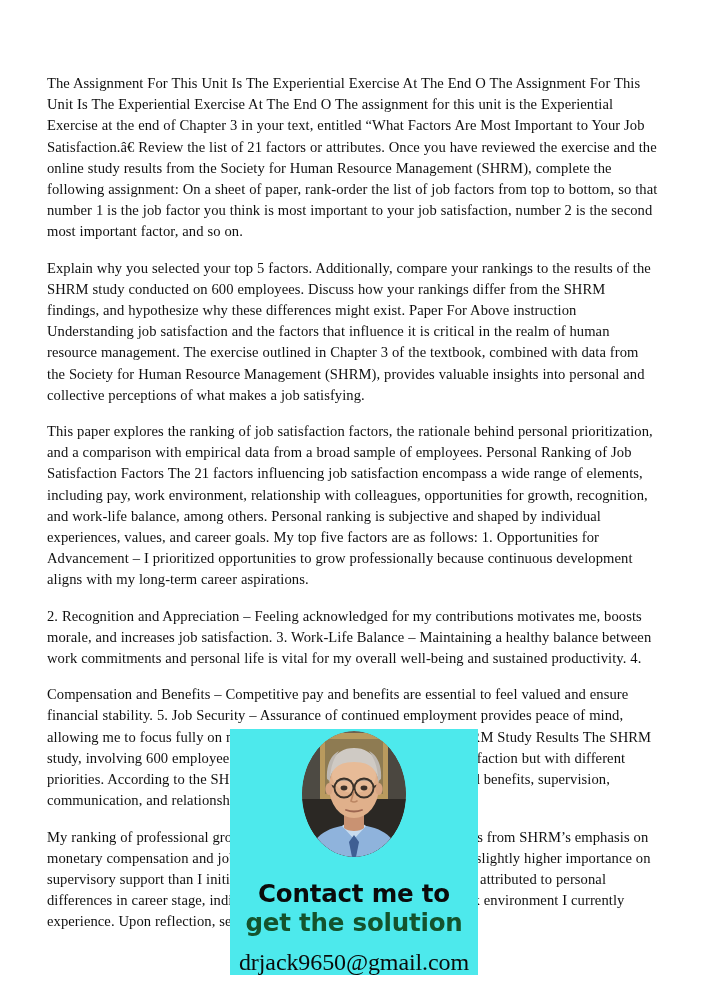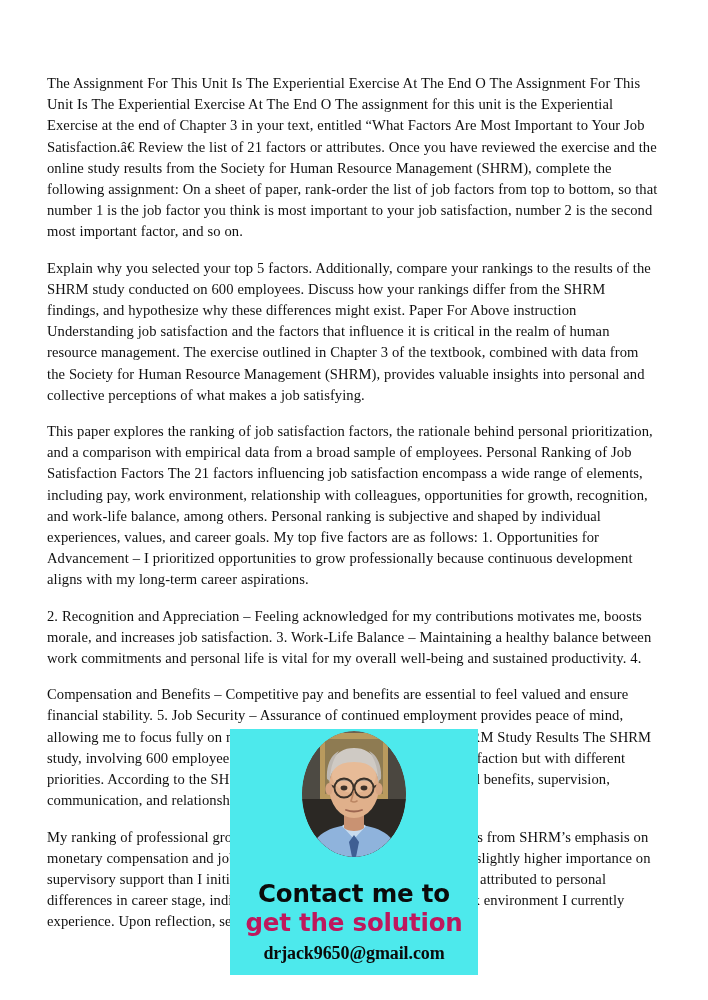--- a/index.html
+++ b/index.html
@@ -86,24 +86,24 @@
     font-family: "DejaVu Sans", "Liberation Sans", sans-serif;
     font-weight: 700;
     font-size: 24.5px;
     line-height: 28px;
     letter-spacing: -0.2px;
   }
   #overlay-headline-1 { margin-top: 23px; }
   #overlay-headline-2 { margin-top: 1px; }
   .overlay-email {
     font-family: "Liberation Serif", "DejaVu Serif", serif;
-    font-weight: 700;
-    font-size: 18px;
+    font-weight: 400;
+    font-size: 24px;
     line-height: 27px;
-    margin-top: 3px;
+    margin-top: 12px;
     letter-spacing: -0.1px;
   }
 </style>
 </head>
 <body>
 
 <div id="document-page">
 
   <div id="document-body">
     <p class="para">The Assignment For This Unit Is The Experiential Exercise At The End O The Assignment For This Unit Is The Experiential Exercise At The End O The assignment for this unit is the Experiential Exercise at the end of Chapter 3 in your text, entitled “What Factors Are Most Important to Your Job Satisfaction.â€ Review the list of 21 factors or attributes. Once you have reviewed the exercise and the online study results from the Society for Human Resource Management (SHRM), complete the following assignment: On a sheet of paper, rank-order the list of job factors from top to bottom, so that number 1 is the job factor you think is most important to your job satisfaction, number 2 is the second most important factor, and so on.</p>
@@ -167,19 +167,19 @@
           <path d="M44 79 q8 3 16 0" stroke="#9c6550" stroke-width="1.8" fill="none" stroke-linecap="round"></path>
 
           <ellipse cx="27" cy="58" rx="3.6" ry="6" fill="#d7a582"></ellipse>
           <ellipse cx="77" cy="58" rx="3.6" ry="6" fill="#d7a582"></ellipse>
         </g>
       </svg>
     </div>
 
     <div class="overlay-line overlay-headline" id="overlay-headline-1" style="color: rgb(11, 11, 11);">Contact me to</div>
 
-    <div class="overlay-line overlay-headline" id="overlay-headline-2" style="color: #be185d;">get the solution</div>
+    <div class="overlay-line overlay-headline" id="overlay-headline-2" style="color: #14532d;">get the solution</div>
 
     <div class="overlay-line overlay-email" style="color: rgb(11, 11, 11);">drjack9650@gmail.com</div>
 
   </div>
 
 </div>
 
 </body></html>

